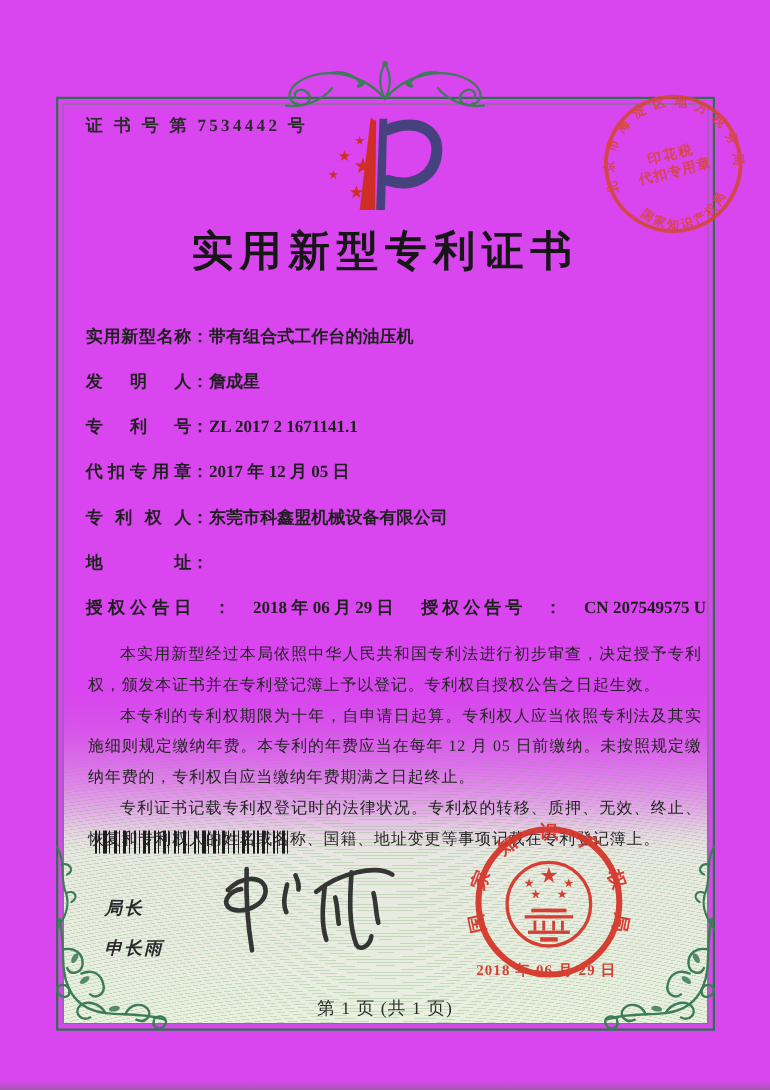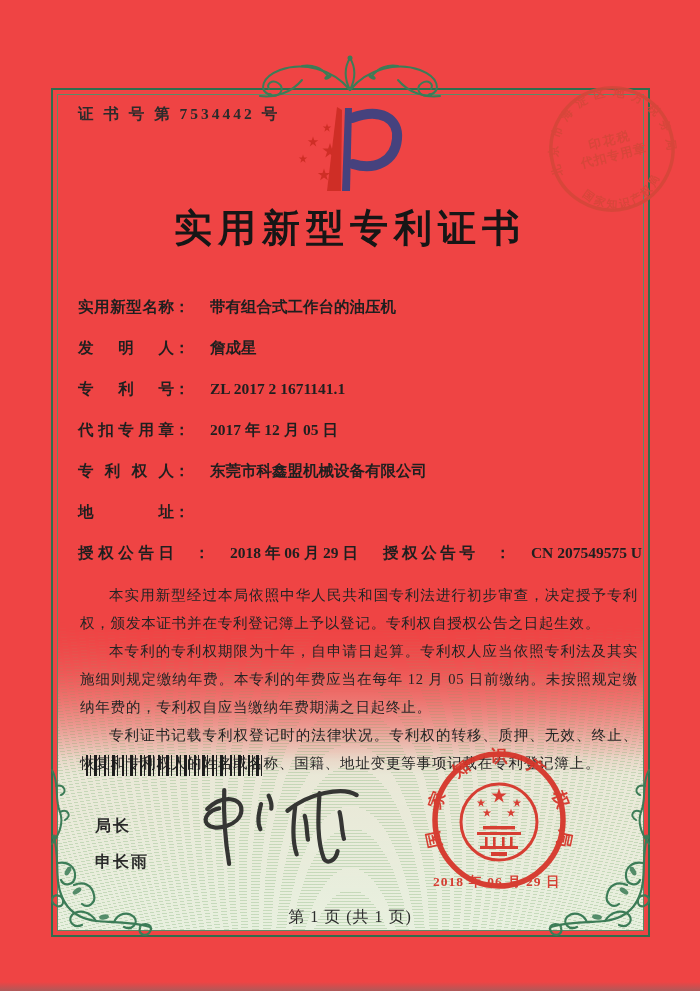--- a/index.html
+++ b/index.html
@@ -1,18 +1,18 @@
 <!DOCTYPE html>
 <html><head>
 <meta charset="utf-8">
 <style>
   html,body{margin:0;padding:0;}
   .page{
     position:relative;width:700px;height:991px;overflow:hidden;
-    background:#ef4444;
+    background:#d946ef;
     font-family:"Liberation Serif","DejaVu Serif",serif;
     color:#1f1f1f;
   }
   
   .frame-outer{position:absolute;left:51px;top:88px;right:50px;bottom:54px;border:2.5px solid #2f6e4e;}
   .frame-inner{position:absolute;left:57px;top:94px;right:56px;bottom:60px;border:1px solid #5a8c68;}
   
   .green-zone{
     position:absolute;left:58px;right:57px;top:620px;bottom:61px;
     background:
@@ -28,37 +28,37 @@
   .title{position:absolute;left:0;top:203px;width:100%;text-align:center;
     font-size:38px;font-weight:600;letter-spacing:6px;color:#161616;}
   .ornament-top{position:absolute;left:232px;top:50px;}
   .logo{position:absolute;left:275px;top:101px;}
   .tax-stamp{position:absolute;left:543px;top:80px;opacity:.9;}
   
   .fields{position:absolute;left:78px;top:296px;right:58px;font-size:15.5px;font-weight:700;}
   .frow{display:flex;margin-bottom:20px;line-height:21px;}
   .flabel{display:inline-block;width:96px;text-align:justify;text-align-last:justify;flex:0 0 96px;}
   .fcolon{flex:0 0 16px;}
-  .fvalue{flex:1;margin-left:20px;}
+  .fvalue{flex:1;}
   .frow.grant{justify-content:space-between;}
   .grant-left,.grant-right{display:flex;gap:20px;}
   .grant-right .flabel{width:92px;flex-basis:92px;}
   
   .body-text{position:absolute;left:80px;right:62px;top:581px;
     font-size:14.5px;line-height:28px;letter-spacing:.8px;color:#242424;}
   .body-text p{margin:0;text-indent:2em;text-align:justify;}
   
   .barcode{position:absolute;left:86px;top:755px;width:180px;height:21px;
     background:repeating-linear-gradient(90deg,
       #1d1d1d 0 2px,transparent 2px 4px,
       #1d1d1d 4px 5px,transparent 5px 8px,
       #1d1d1d 8px 11px,transparent 11px 13px,
       #1d1d1d 13px 14px,transparent 14px 18px);}
   .officer{position:absolute;left:95px;top:816px;font-size:16px;font-weight:600;color:#2a2a2a;}
-  .officer p{margin:0 0 15px 0;letter-spacing:2px;}
+  .officer p{margin:0 0 15px 0;letter-spacing:2px;font-style:italic;}
   .signature{position:absolute;left:188px;top:775px;}
   .seal{position:absolute;left:413px;top:738px;}
   .footer{position:absolute;left:0;top:907px;width:100%;text-align:center;
     font-size:16px;letter-spacing:1px;color:#2c2c2c;}
   .corner-bl{position:absolute;left:44px;bottom:50px;}
   .corner-br{position:absolute;right:43px;bottom:50px;transform:scaleX(-1);}
   .curl-left{position:absolute;left:46px;top:768px;}
   .curl-right{position:absolute;right:45px;top:768px;transform:scaleX(-1);}
 </style>
 </head>

